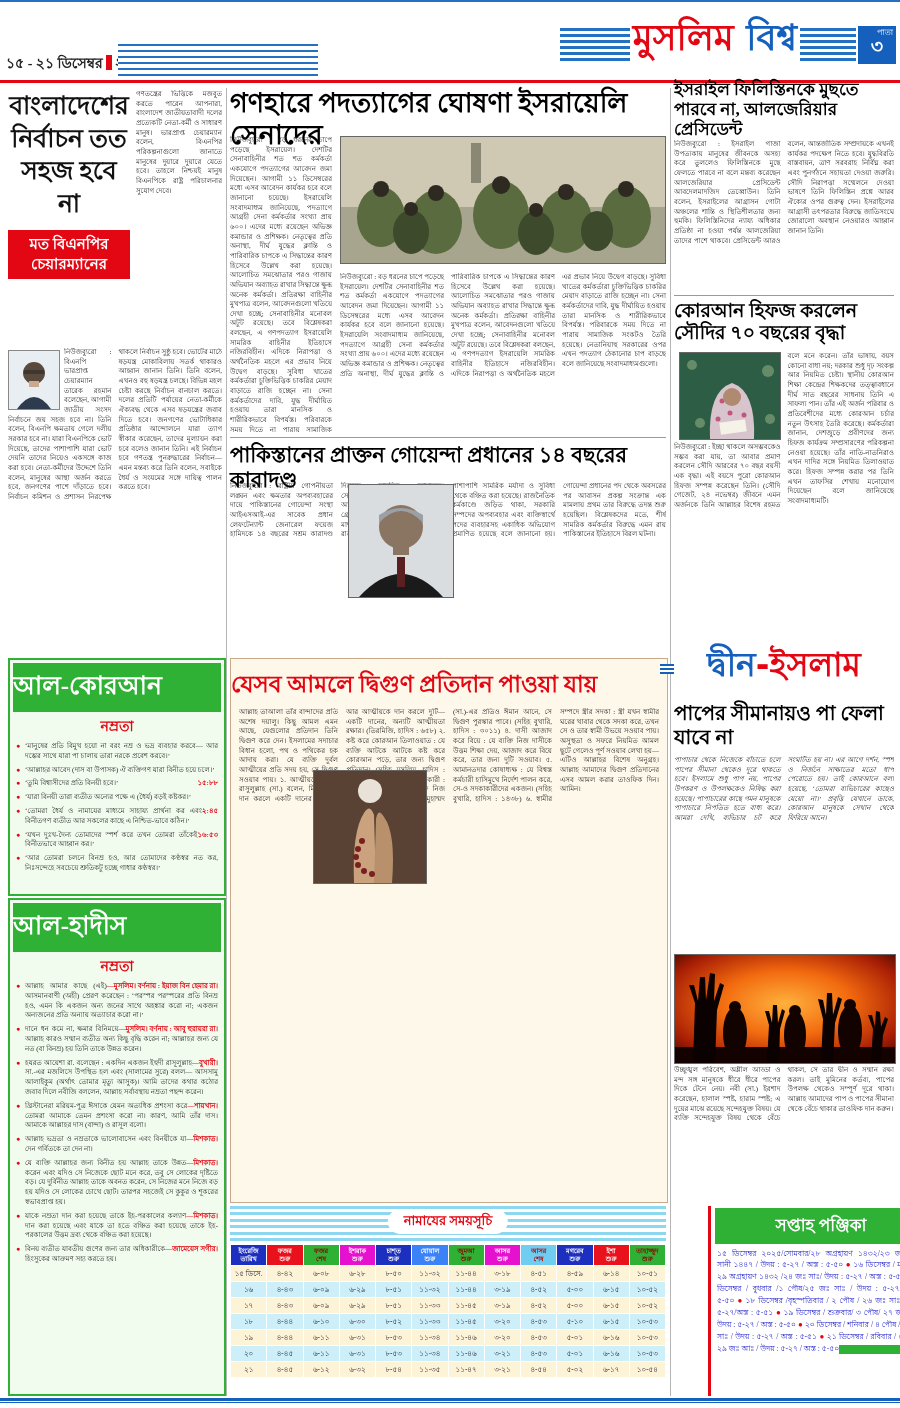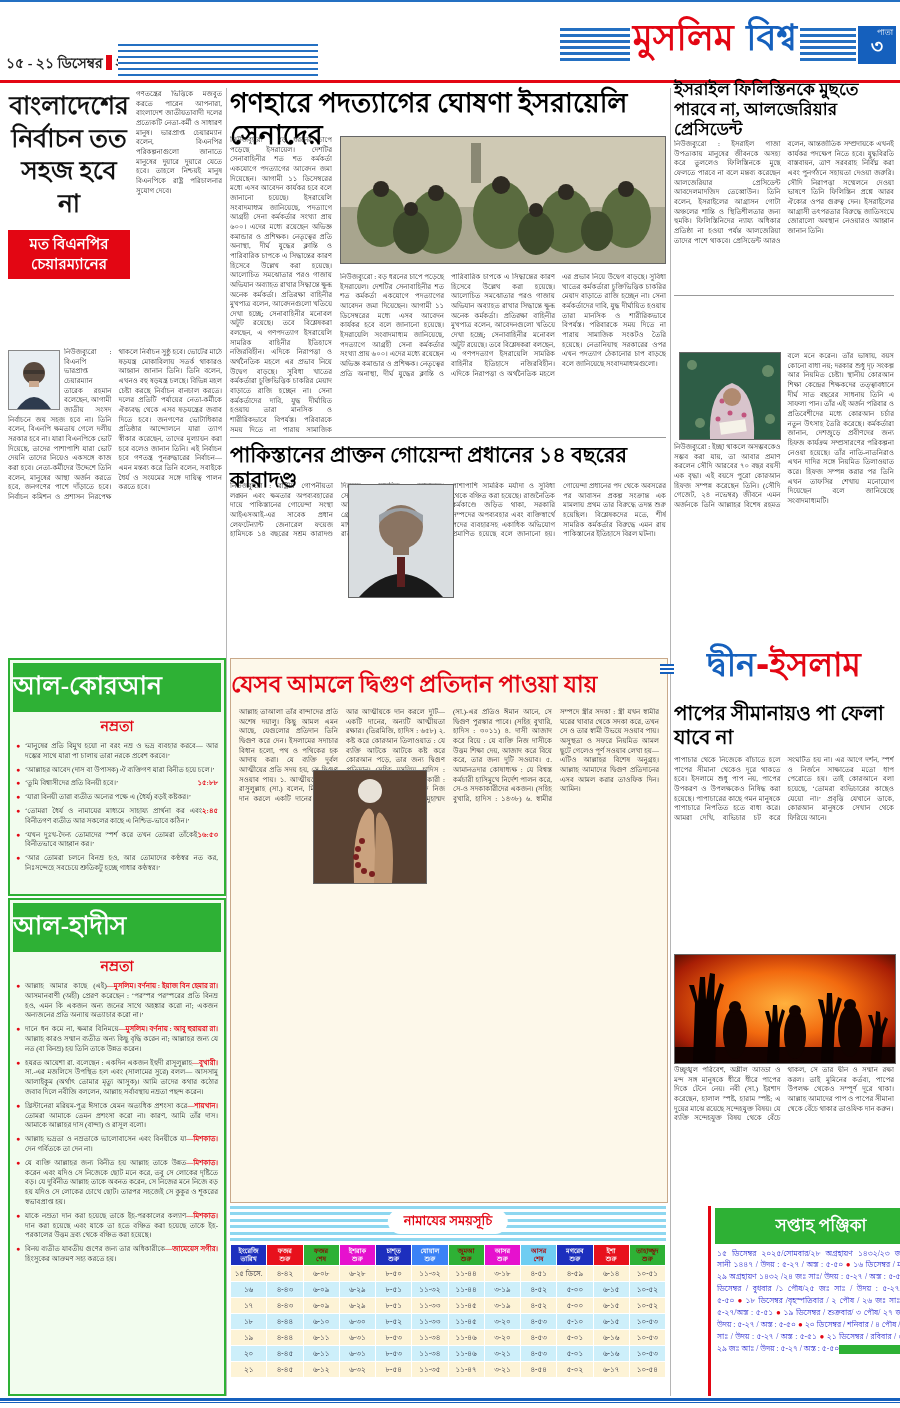--- a/index.html
+++ b/index.html
@@ -78,21 +78,21 @@
   .alg-hl{position:absolute;left:674px;top:80px;width:220px;font-size:17px;}
   .alg-body{position:absolute;left:674px;top:140px;width:220px;height:150px;}
   .hifz-hl{position:absolute;left:674px;top:300px;width:220px;font-size:19px;}
   .hifz-body{position:absolute;left:674px;top:352px;width:220px;height:288px;}
   .hifz-photo{float:right;width:100px;height:86px;margin:0 0 3px 4px;}
   .deen-banner{position:absolute;left:674px;top:645px;width:220px;text-align:center;
                font-family:"DejaVu Sans","Liberation Sans",sans-serif;font-weight:bold;font-size:33px;line-height:1.2;}
   .deen-dash{position:absolute;left:660px;top:664px;width:14px;height:10px;
              background:repeating-linear-gradient(180deg,#1560bd 0 2px,#fff 2px 4px);}
   .sin-hl{position:absolute;left:674px;top:702px;width:220px;font-size:20px;}
-  .sin-body1{position:absolute;left:674px;top:756px;width:220px;height:196px;}
+  .sin-body1{position:absolute;left:674px;top:756px;width:220px;height:196px;font-style:italic;}
   .fire{position:absolute;left:674px;top:954px;width:220px;height:108px;}
   .sin-body2{position:absolute;left:674px;top:1066px;width:220px;height:130px;}
   
   .almanac{position:absolute;left:708px;top:1206px;width:220px;height:190px;border-left:3px solid #e30613;
            border-right:3px solid #b91c1c;overflow:hidden;}
   .alm-head{background:#2eb135;color:#fff;font-weight:bold;font-size:17px;text-align:center;
             padding:4px 0;margin:2px 4px;}
   .alm-body{font-size:7.6px;line-height:1.5;text-align:justify;color:#2222cc;padding:2px 6px;}
   .alm-bullet{color:#e30613;font-size:8px;padding:0 2px;}
   .alm-green{display:inline-block;width:62px;height:9px;background:#2eb135;vertical-align:middle;}
@@ -401,20 +401,21 @@
             <td>১০-৫৪</td>
           </tr>
         </tbody>
     </table>
   </div>
 
   <div class="headline alg-hl">ইসরাইল ফিলিস্তিনকে মুছতে পারবে না, আলজেরিয়ার প্রেসিডেন্ট</div>
   <div class="alg-body tiny cols2">নিউজব্যুরো : ইসরাইল গাজা উপত্যকায় মানুষের জীবনকে অসহ্য করে তুললেও ফিলিস্তিনকে মুছে ফেলতে পারবে না বলে মন্তব্য করেছেন আলজেরিয়ার প্রেসিডেন্ট আবদেলমাদজিদ তেব্বোউন। তিনি বলেন, ইসরাইলের আগ্রাসন গোটা অঞ্চলের শান্তি ও স্থিতিশীলতার জন্য হুমকি। ফিলিস্তিনিদের ন্যায্য অধিকার প্রতিষ্ঠা না হওয়া পর্যন্ত আলজেরিয়া তাদের পাশে থাকবে। প্রেসিডেন্ট আরও বলেন, আন্তর্জাতিক সম্প্রদায়কে এখনই কার্যকর পদক্ষেপ নিতে হবে। যুদ্ধবিরতি বাস্তবায়ন, ত্রাণ সরবরাহ নির্বিঘ্ন করা এবং পুনর্গঠনে সহায়তা দেওয়া জরুরি। সৌদি নিরাপত্তা সম্মেলনে দেওয়া ভাষণে তিনি ফিলিস্তিন প্রশ্নে আরব ঐক্যের ওপর গুরুত্ব দেন। ইসরাইলের আগ্রাসী তৎপরতার বিরুদ্ধে জাতিসংঘে জোরালো অবস্থান নেওয়ারও আহ্বান জানান তিনি।</div>
   <div class="hr-gray" style="left:674px;top:295px;width:220px;"></div>
 
+  <div class="headline hifz-hl">কোরআন হিফজ করলেন সৌদির ৭০ বছরের বৃদ্ধা</div>
   <div class="hifz-body tiny cols2">
     <svg class="photo-frame hifz-photo" viewBox="0 0 100 86" preserveAspectRatio="none" xmlns="http://www.w3.org/2000/svg">
         <rect width="100" height="86" fill="#2e5d46"></rect>
         <g fill="#9fb98a" opacity="0.5">
           <circle cx="12" cy="12" r="5"></circle>
           <circle cx="88" cy="18" r="6"></circle>
           <circle cx="20" cy="70" r="5"></circle>
           <circle cx="90" cy="66" r="5"></circle>
         </g>
         <path d="M30 86 Q28 38 52 30 Q76 38 74 86 Z" fill="#d8c4cc"></path>

